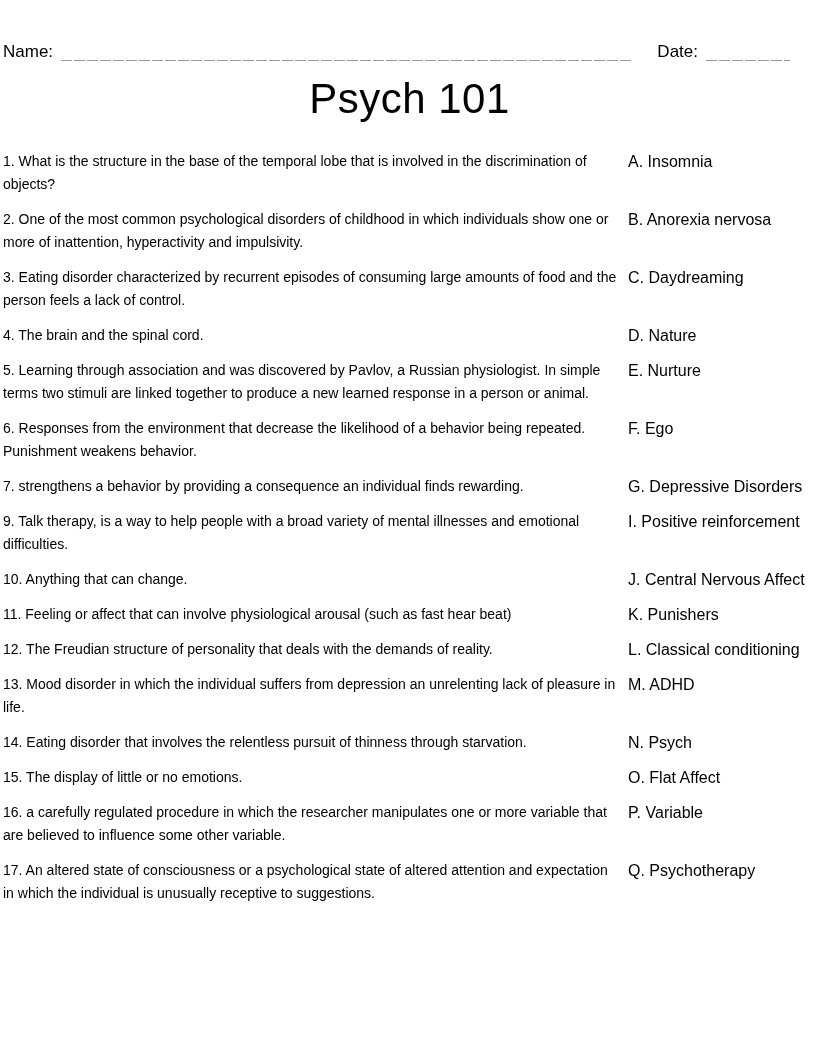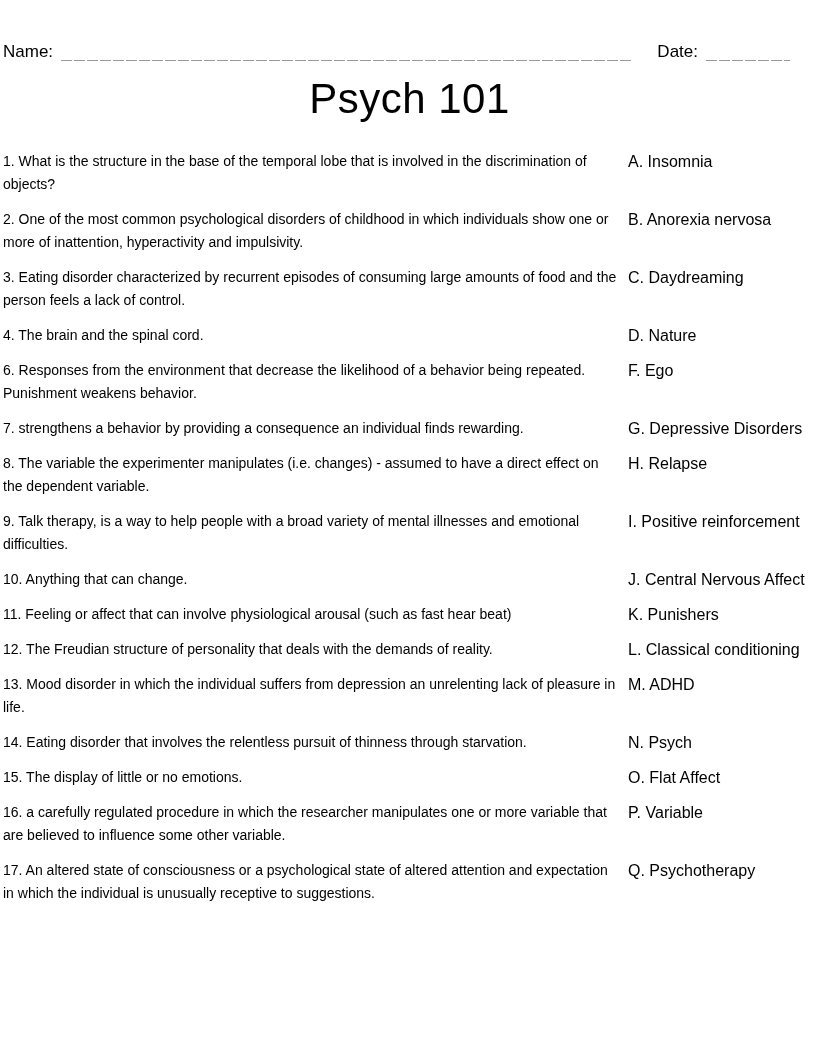--- a/index.html
+++ b/index.html
@@ -99,30 +99,30 @@
     </div>
     <div class="row">
       <div class="question">3. Eating disorder characterized by recurrent episodes of consuming large amounts of food and the person feels a lack of control.</div>
       <div class="answer">C. Daydreaming</div>
     </div>
     <div class="row">
       <div class="question">4. The brain and the spinal cord.</div>
       <div class="answer">D. Nature</div>
     </div>
     <div class="row">
+      <div class="question">5. Learning through association and was discovered by Pavlov, a Russian physiologist. In simple terms two stimuli are linked together to produce a new learned response in a person or animal.</div>
+      <div class="answer">E. Nurture</div>
+    </div>
+    <div class="row">
       <div class="question">6. Responses from the environment that decrease the likelihood of a behavior being repeated. Punishment weakens behavior.</div>
       <div class="answer">F. Ego</div>
     </div>
     <div class="row">
       <div class="question">7. strengthens a behavior by providing a consequence an individual finds rewarding.</div>
       <div class="answer">G. Depressive Disorders</div>
-    </div>
-    <div class="row">
-      <div class="question">8. The variable the experimenter manipulates (i.e. changes) - assumed to have a direct effect on the dependent variable.</div>
-      <div class="answer">H. Relapse</div>
     </div>
     <div class="row">
       <div class="question">9. Talk therapy, is a way to help people with a broad variety of mental illnesses and emotional difficulties.</div>
       <div class="answer">I. Positive reinforcement</div>
     </div>
     <div class="row">
       <div class="question">10. Anything that can change.</div>
       <div class="answer">J. Central Nervous Affect</div>
     </div>
     <div class="row">

